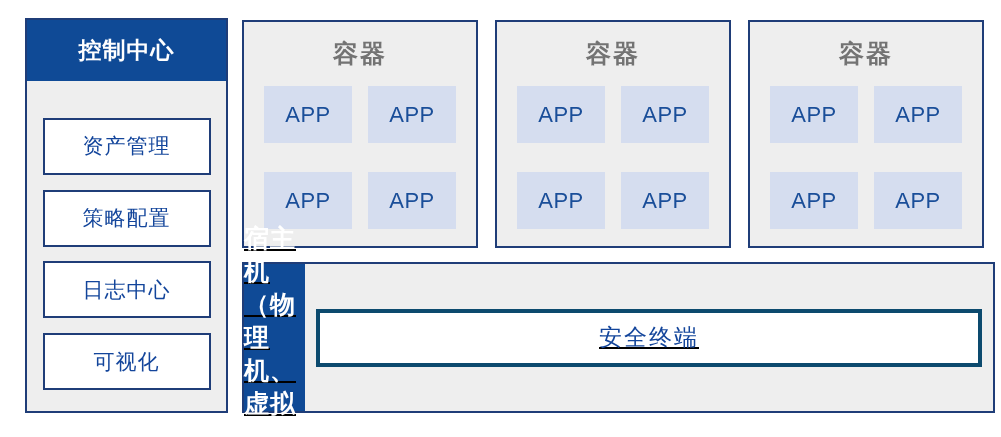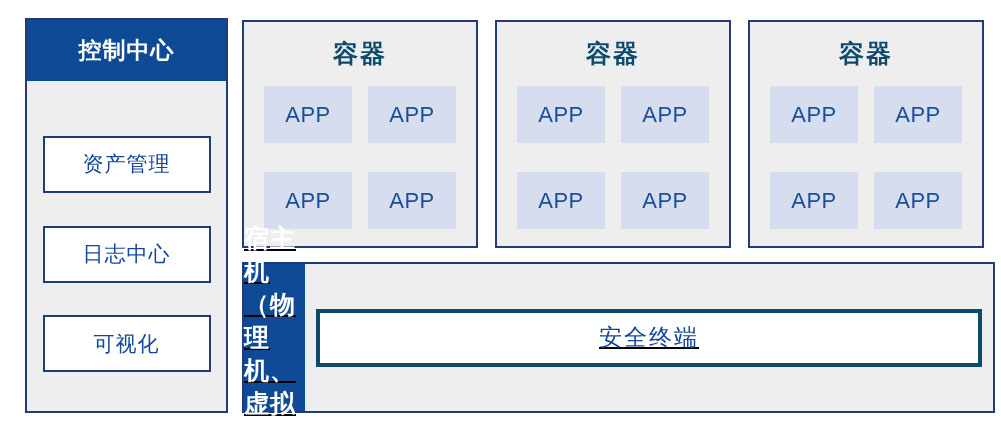--- a/index.html
+++ b/index.html
@@ -83,21 +83,21 @@
     align-items: center;
   }
   .container-card.c1 { left: 242px; }
   .container-card.c2 { left: 495px; }
   .container-card.c3 { left: 748px; }
 
   .container-title {
     margin-top: 15px;
     font-size: 25px;
     font-weight: bold;
-    color: #0c4a6e;
+    color: #737373;
     letter-spacing: 2px;
     text-align: center;
   }
   .app-grid {
     margin-top: 16px;
     display: grid;
     grid-template-columns: 88px 88px;
     grid-template-rows: 57px 57px;
     gap: 29px 16px;
   }
@@ -163,20 +163,23 @@
 
 <div id="canvas">
 
   <div class="sidebar">
     <div class="sidebar-header">控制中心</div>
     <div class="sidebar-body">
       <div class="sidebar-item">
         <span>资产管理</span>
       </div>
       <div class="sidebar-item">
+        <span>策略配置</span>
+      </div>
+      <div class="sidebar-item">
         <span>日志中心</span>
       </div>
       <div class="sidebar-item">
         <span>可视化</span>
       </div>
     </div>
   </div>
 
   <div class="container-card c1">
     <div class="container-title">容器</div>

